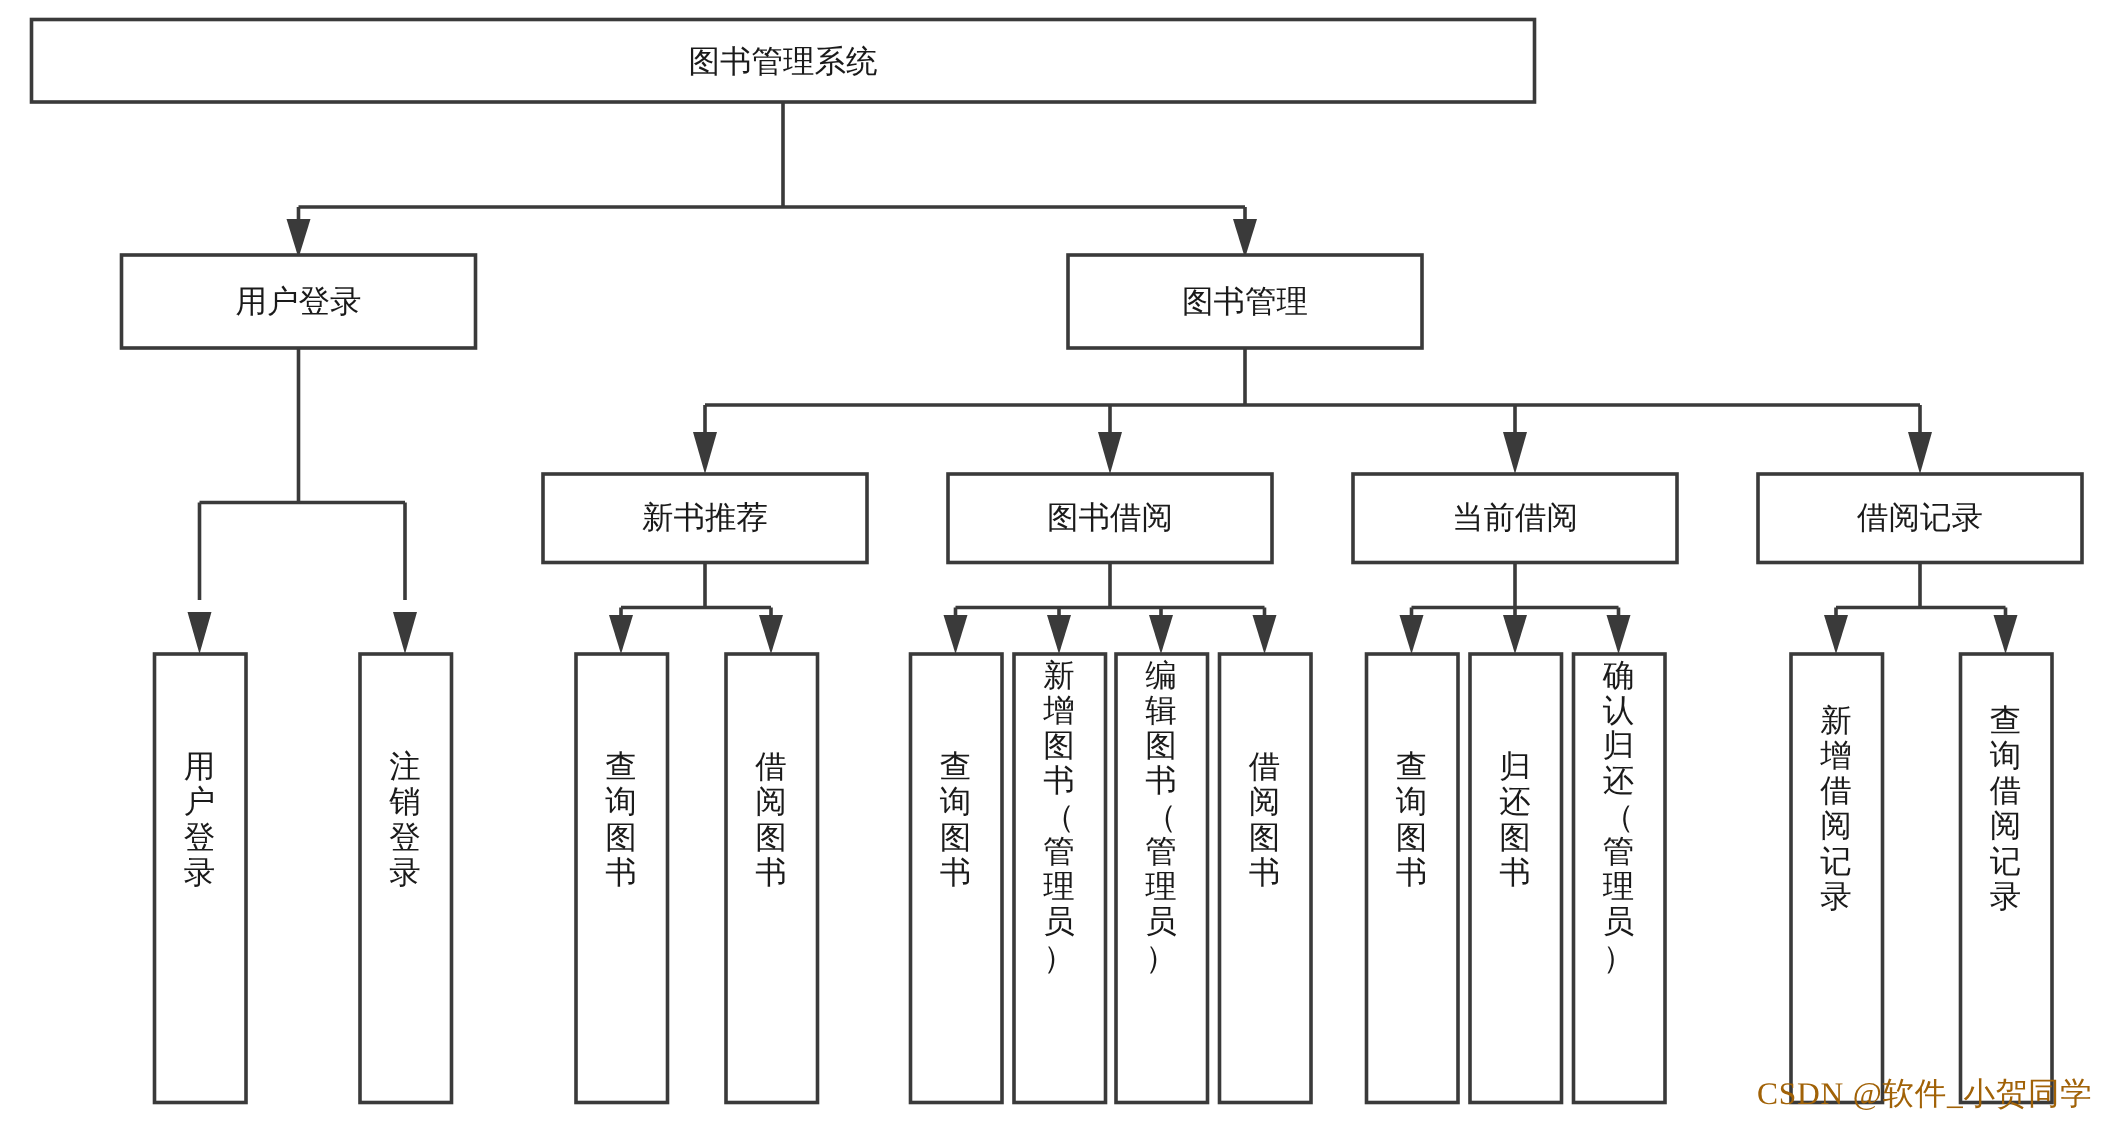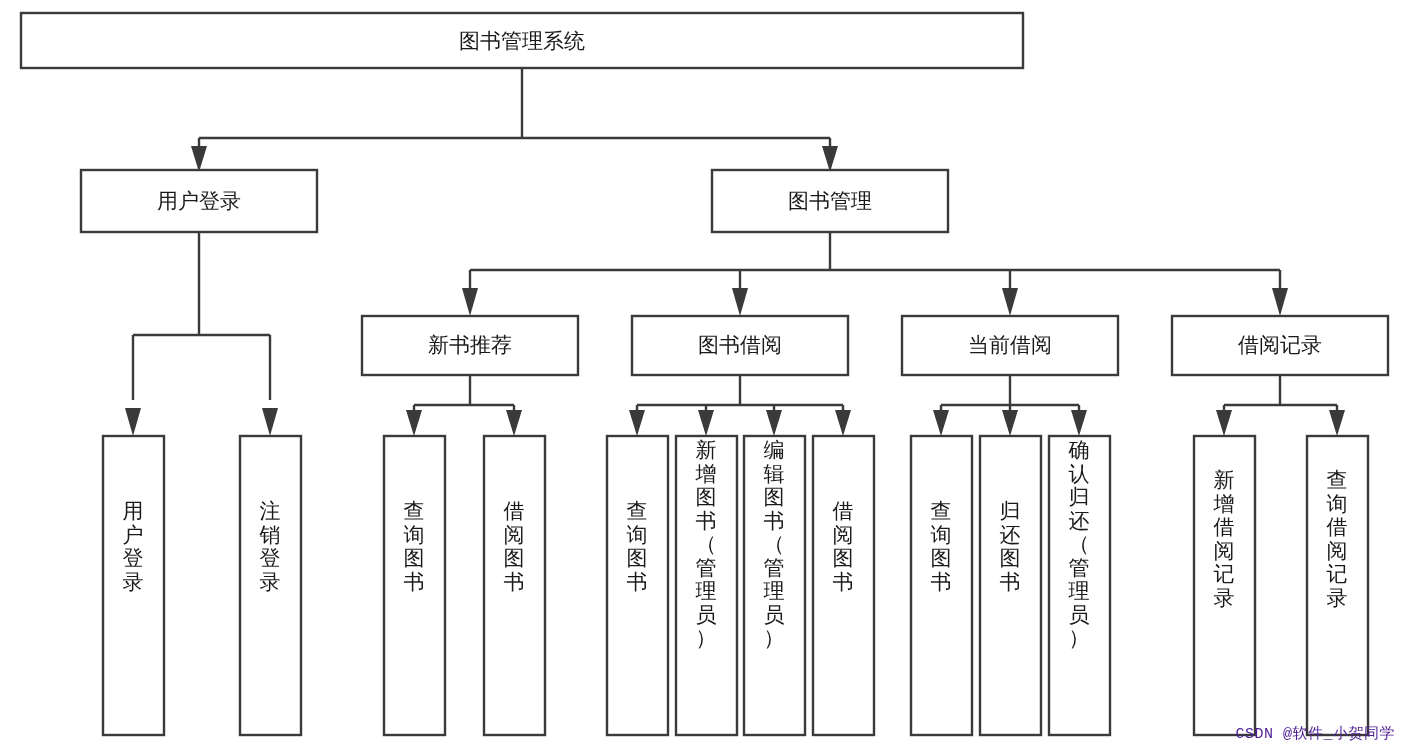--- a/index.html
+++ b/index.html
@@ -49,23 +49,23 @@
   .vertical-text {
     fill: #1a1a1a;
     font-family: "DejaVu Sans", "Liberation Sans", sans-serif;
     font-size: 21px;
     text-anchor: middle;
   }
   #watermark {
     position: absolute;
     right: 10px;
     bottom: 4px;
-    font-family: Liberation Mono, monospace;
-    font-size: 15px;
-    color: #4c1d95;
+    font-family: Liberation Serif, serif;
+    font-size: 21px;
+    color: #a16207;
     white-space: nowrap;
     letter-spacing: 0.5px;
   }
 </style>
 </head>
 <body>
 
 <div id="diagram-root">
 
   <svg id="flow-svg" viewBox="0 0 1405 747">

